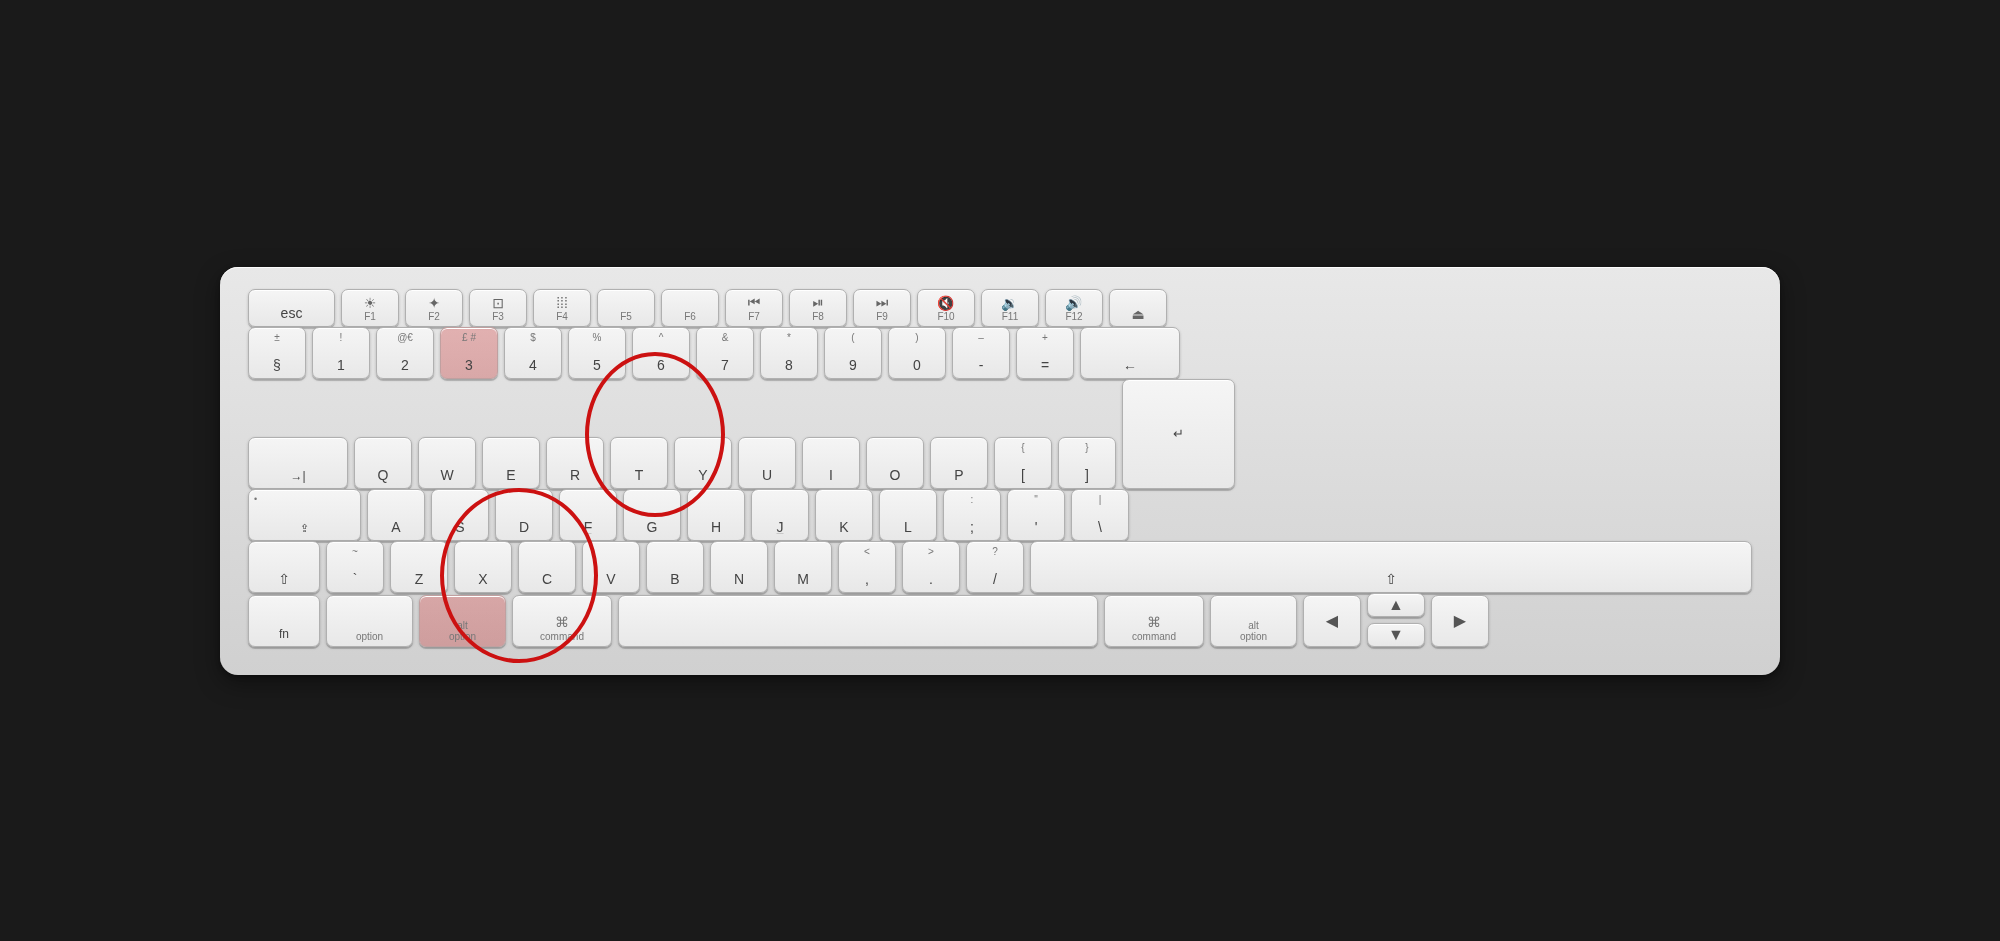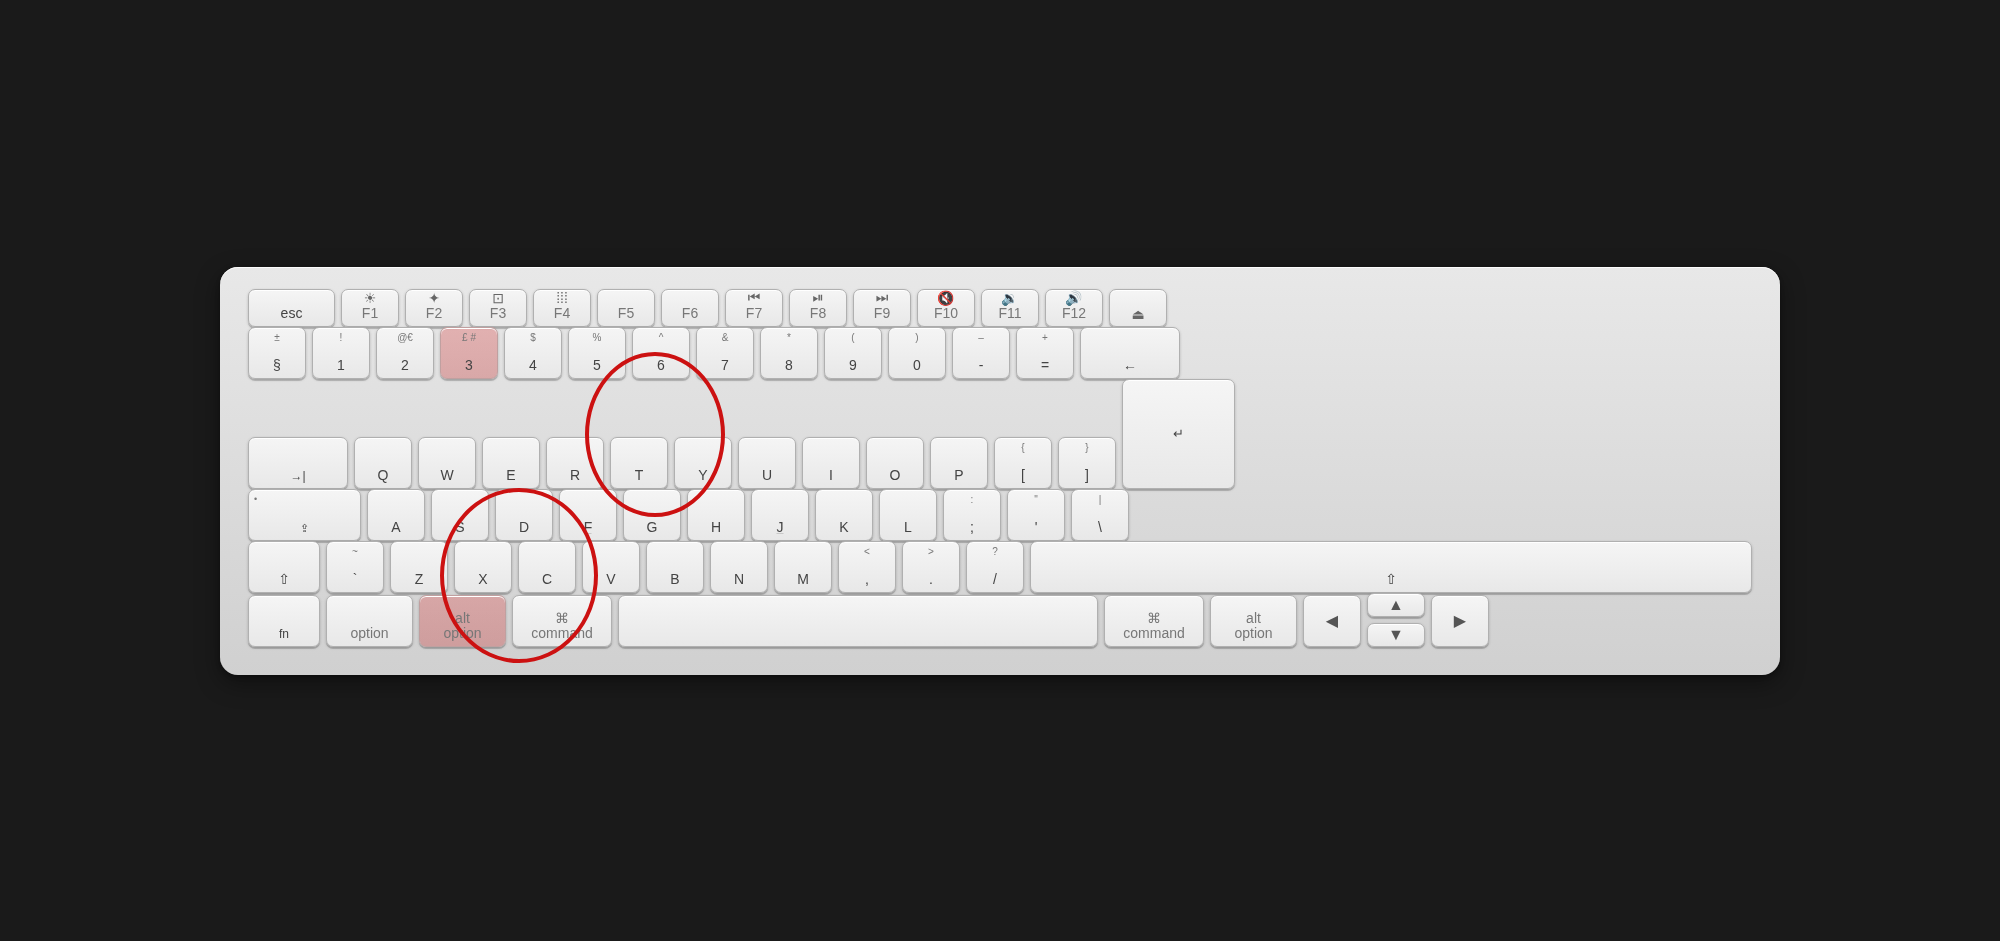--- a/index.html
+++ b/index.html
@@ -58,21 +58,21 @@
     }
 
     .key .main-label {
       font-size: 14px;
       font-weight: 500;
       color: #444;
       line-height: 1.2;
     }
 
     .key .sub-label {
-      font-size: 14px;
+      font-size: 10px;
       color: #777;
       line-height: 1.1;
     }
 
     
     .key.highlighted {
       background: linear-gradient(180deg, rgba(220, 80, 80, 0.35) 0%, rgba(200, 60, 60, 0.35) 100%);
       border-color: #c0a0a0;
     }
 

